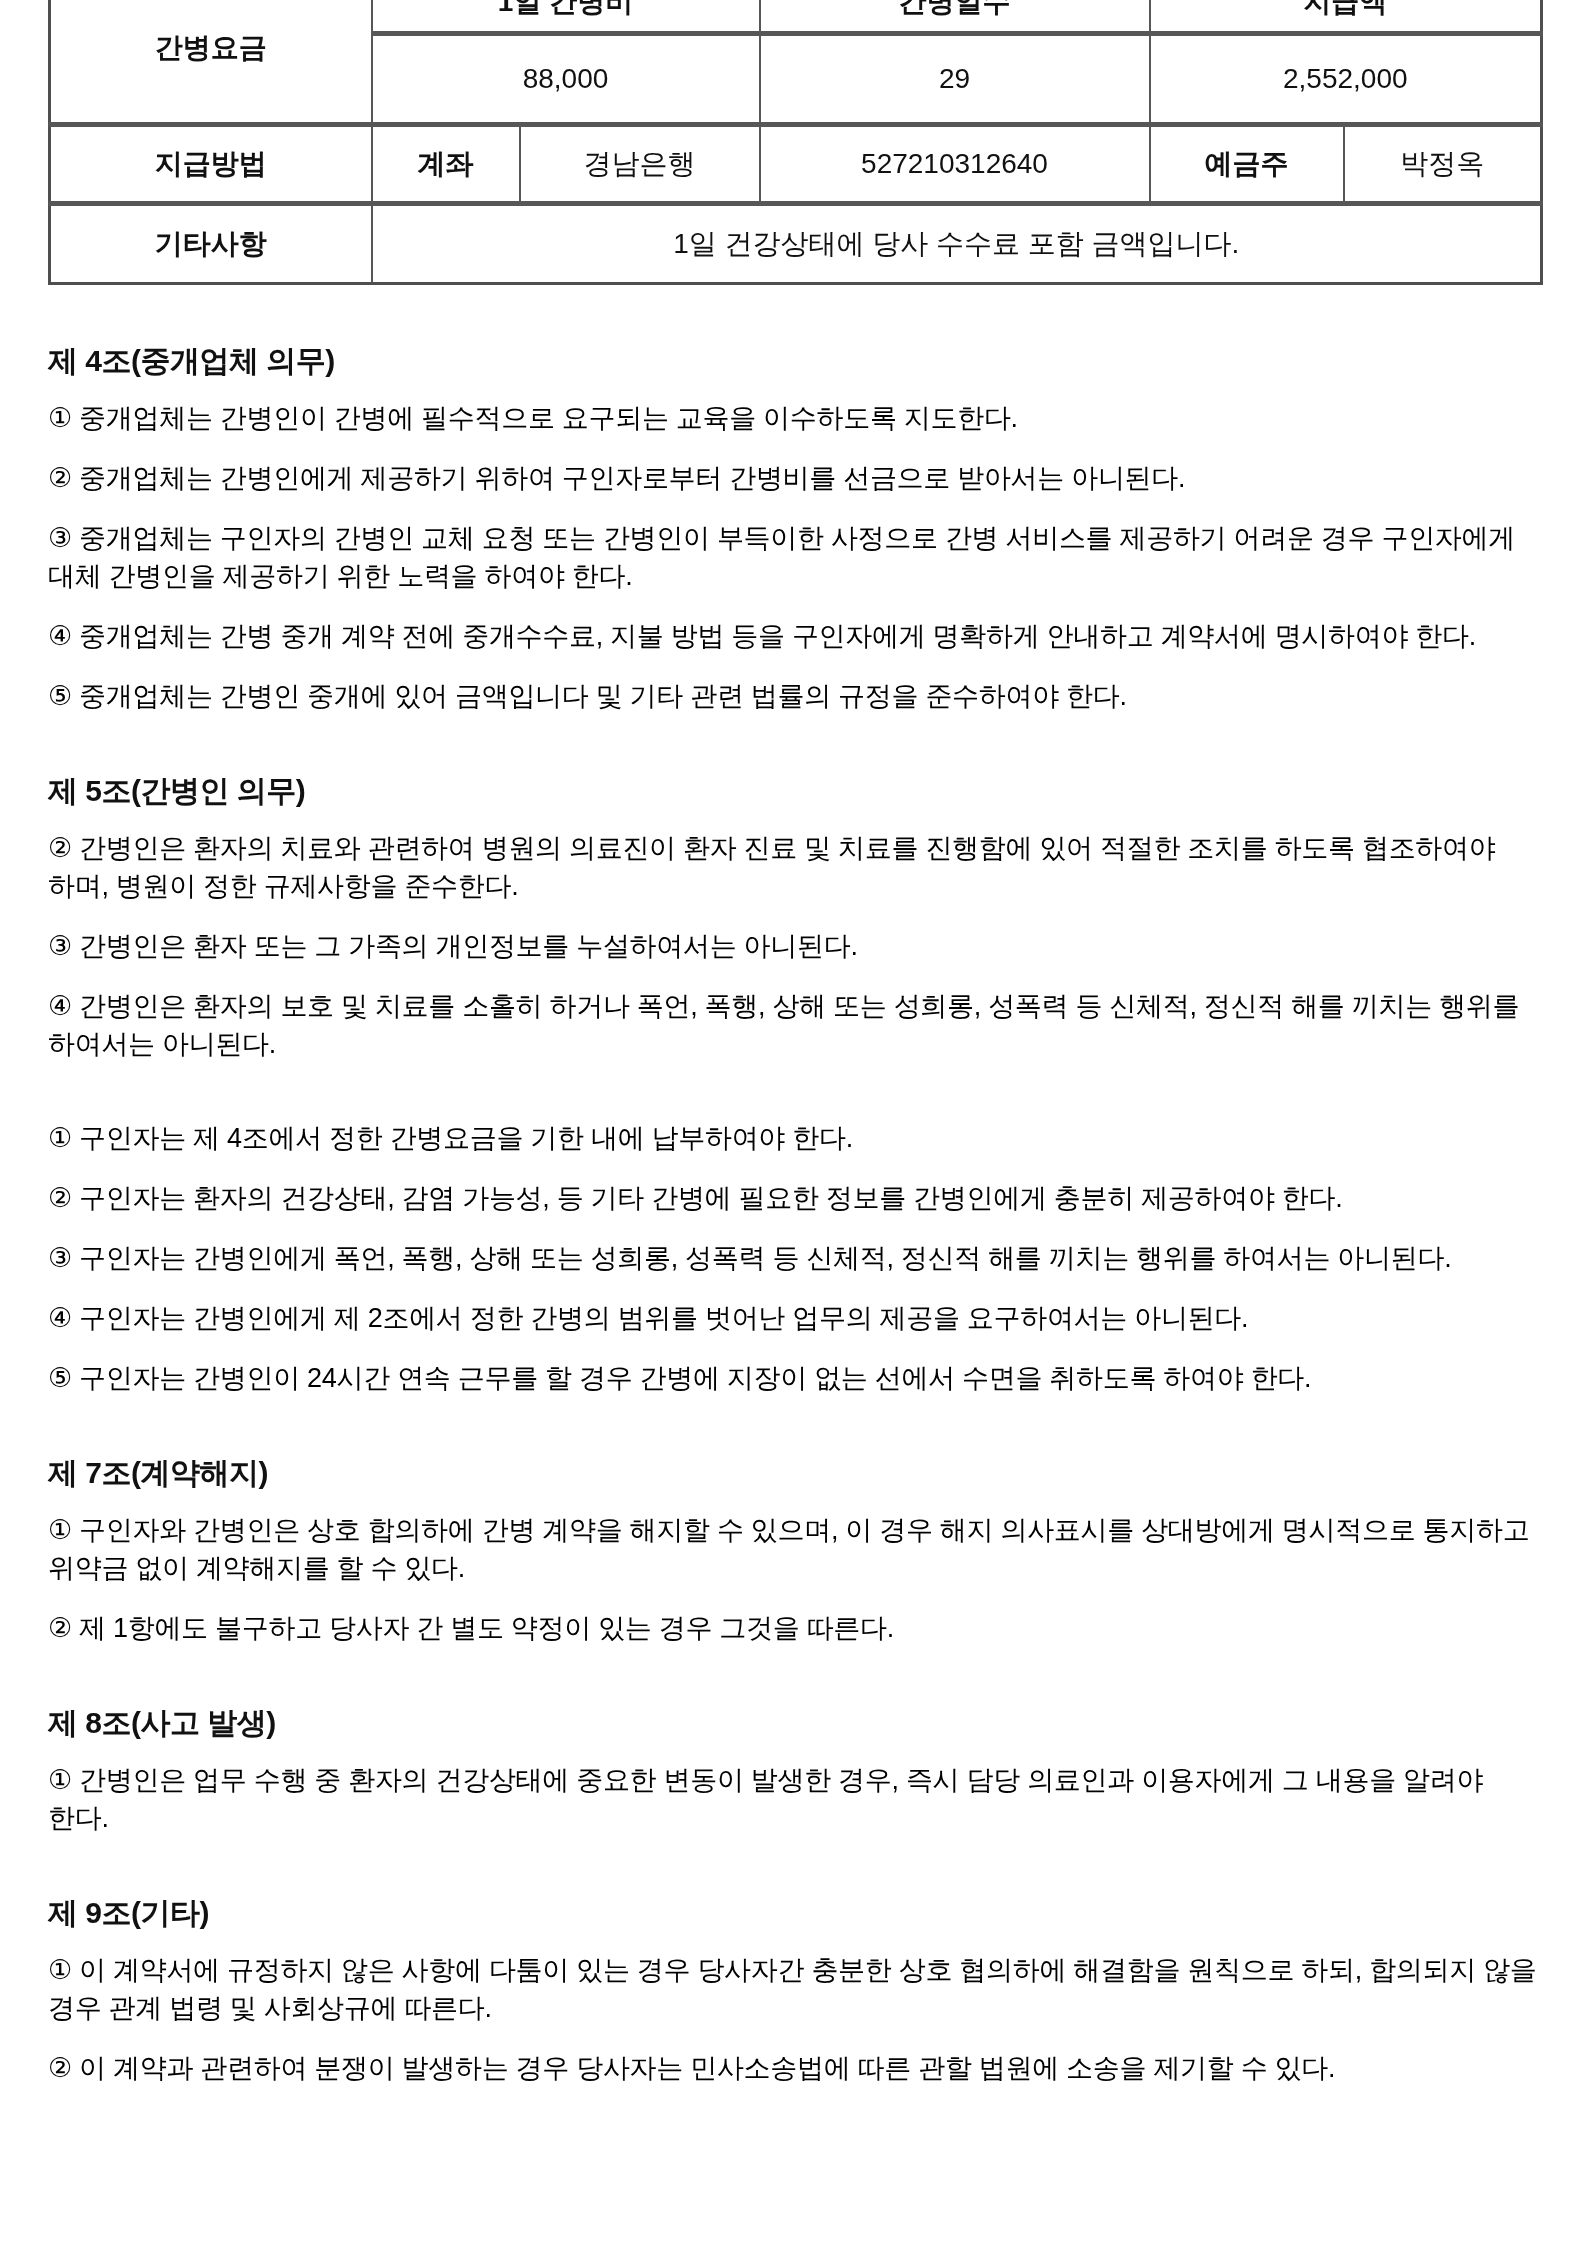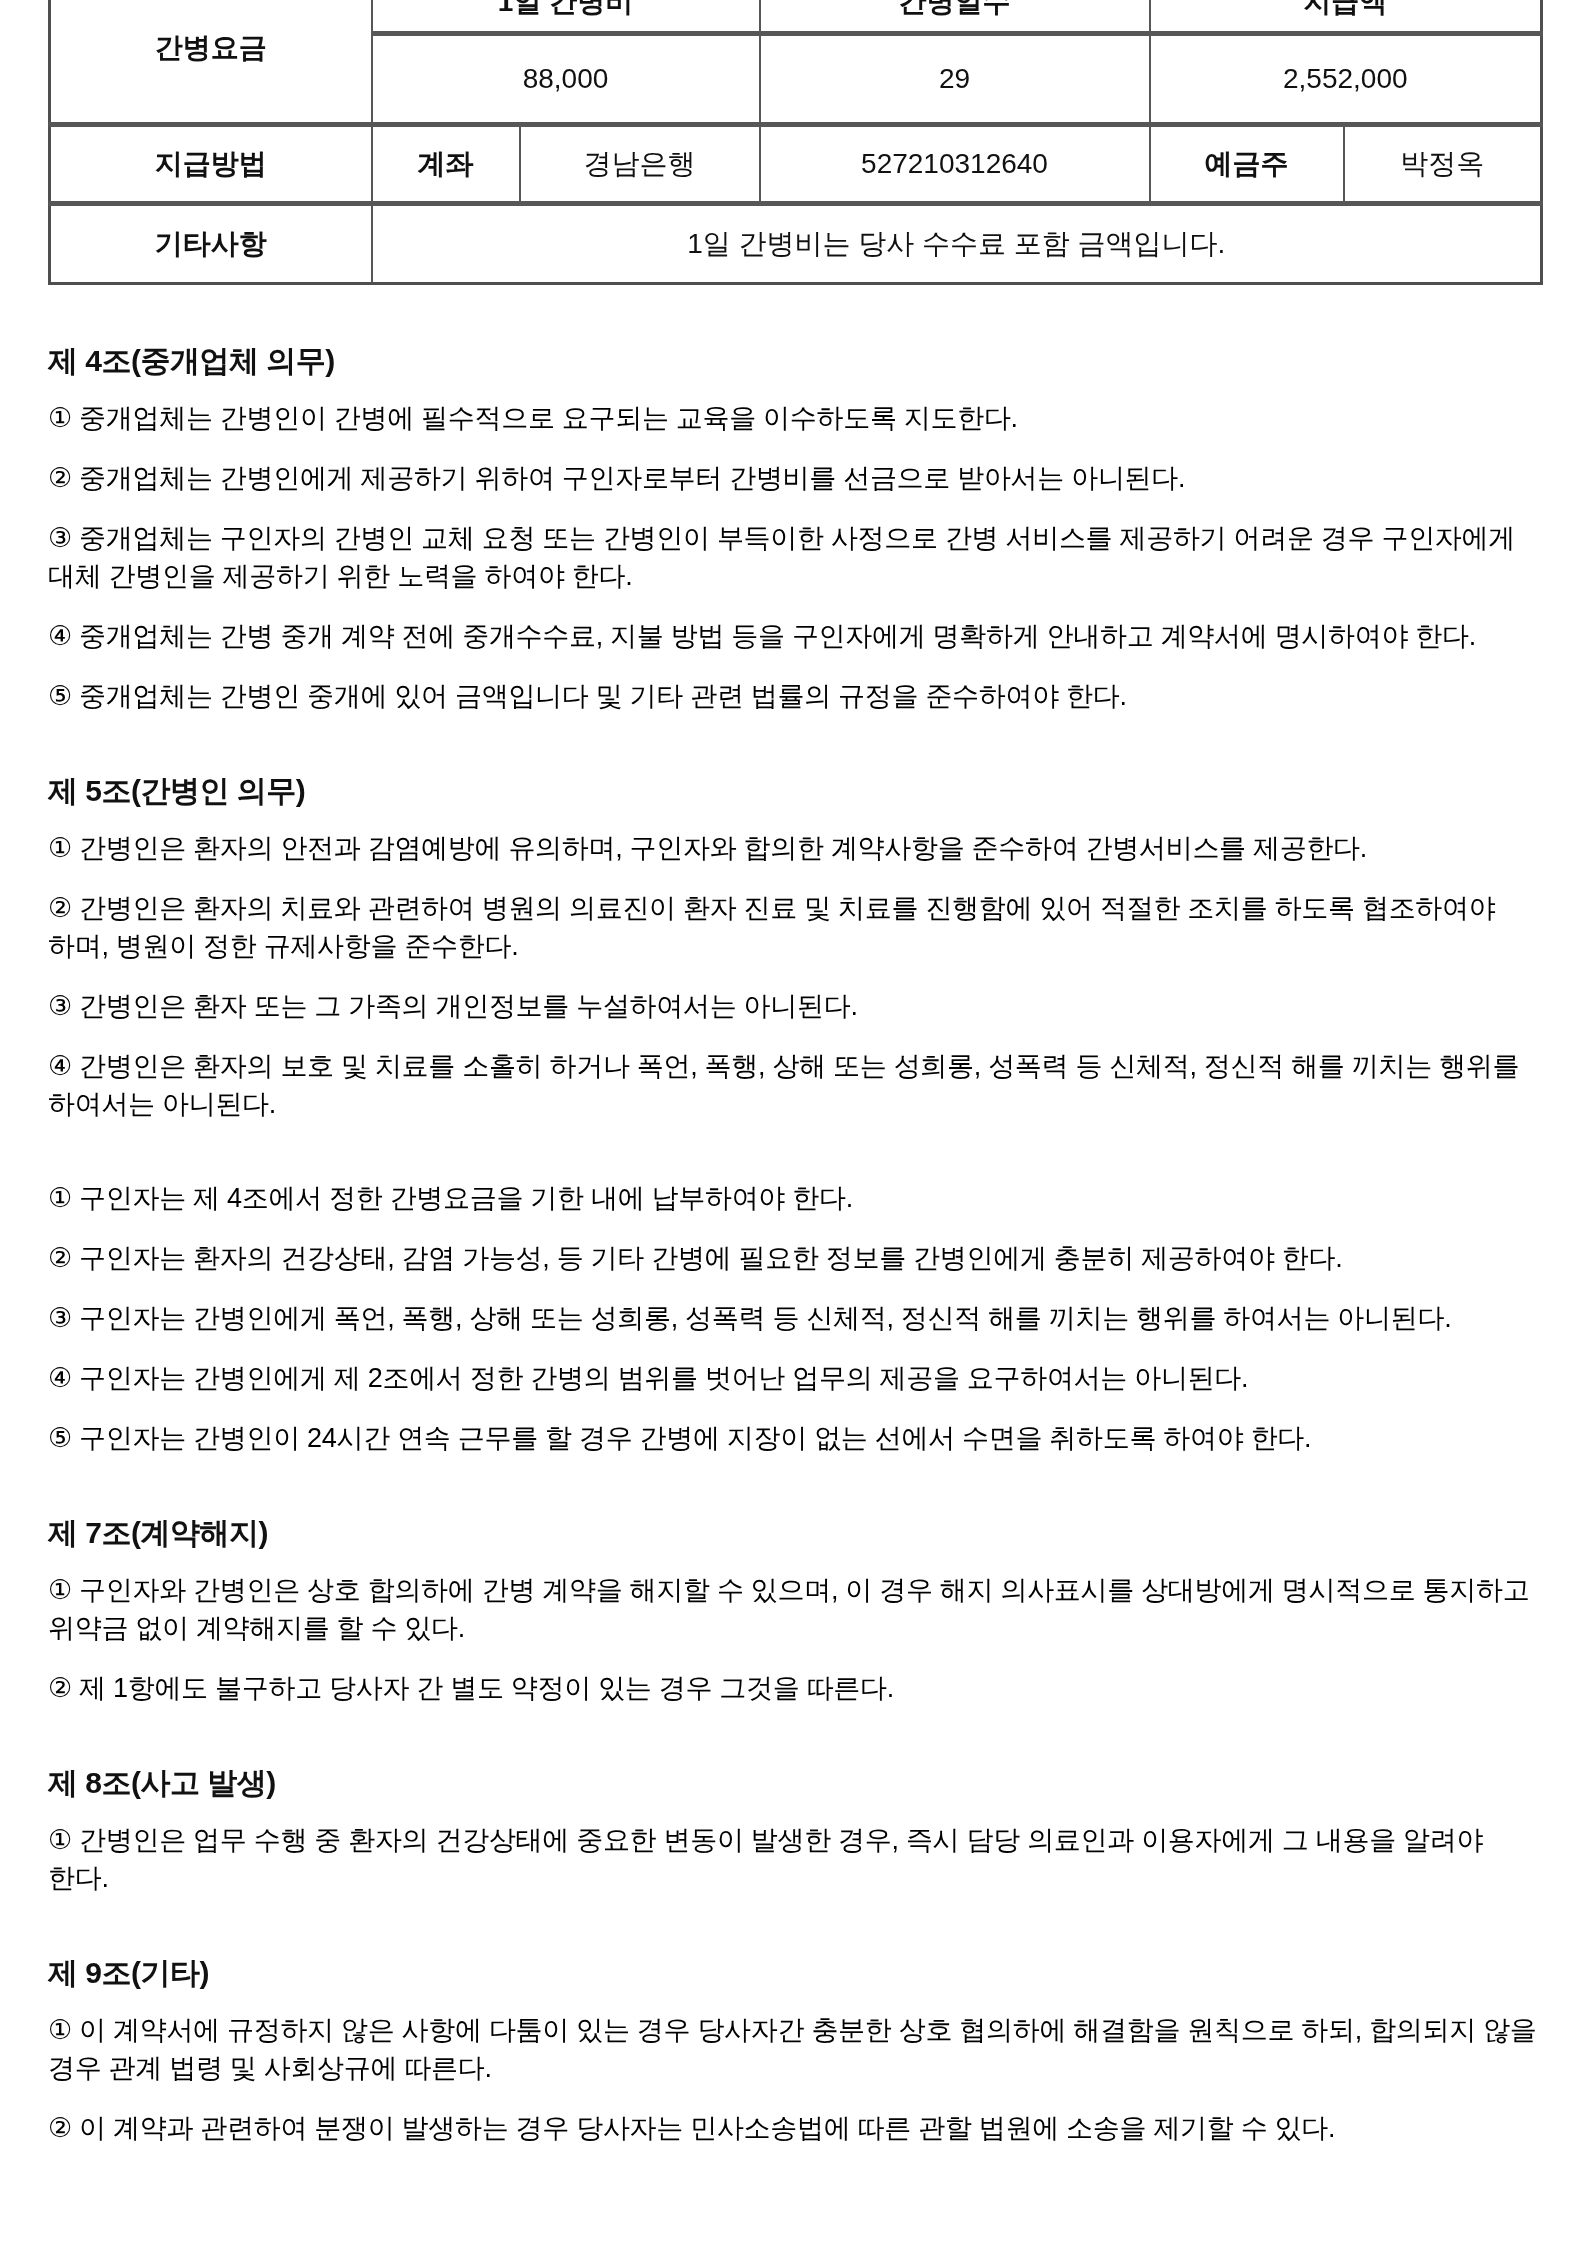--- a/index.html
+++ b/index.html
@@ -98,37 +98,36 @@
       <tr class="row-method">
         <td class="lbl">지급방법</td>
         <td class="lbl">계좌</td>
         <td class="plain">경남은행</td>
         <td class="plain">527210312640</td>
         <td class="lbl">예금주</td>
         <td class="plain">박정옥</td>
       </tr>
       <tr class="row-etc">
         <td class="lbl">기타사항</td>
-        <td class="note-cell" colspan="5">1일 간병비는 당사 수수료 포함 금액입니다.</td>
+        <td class="note-cell" colspan="5">1일 건강상태에 당사 수수료 포함 금액입니다.</td>
       </tr>
     </tbody>
   </table>
 
   <section class="article">
     <h2>제 4조(중개업체 의무)</h2>
     <p>① 중개업체는 간병인이 간병에 필수적으로 요구되는 교육을 이수하도록 지도한다.</p>
     <p>② 중개업체는 간병인에게 제공하기 위하여 구인자로부터 간병비를 선금으로 받아서는 아니된다.</p>
     <p>③ 중개업체는 구인자의 간병인 교체 요청 또는 간병인이 부득이한 사정으로 간병 서비스를 제공하기 어려운 경우 구인자에게 대체 간병인을 제공하기 위한 노력을 하여야 한다.</p>
     <p>④ 중개업체는 간병 중개 계약 전에 중개수수료, 지불 방법 등을 구인자에게 명확하게 안내하고 계약서에 명시하여야 한다.</p>
     <p>⑤ 중개업체는 간병인 중개에 있어 금액입니다 및 기타 관련 법률의 규정을 준수하여야 한다.</p>
   </section>
 
   <section class="article">
     <h2>제 5조(간병인 의무)</h2>
-    <p>① 간병인은 환자의 안전과 감염예방에 유의하며, 구인자와 합의한 계약사항을 준수하여 간병서비스를 제공한다.</p>
     <p>② 간병인은 환자의 치료와 관련하여 병원의 의료진이 환자 진료 및 치료를 진행함에 있어 적절한 조치를 하도록 협조하여야 하며, 병원이 정한 규제사항을 준수한다.</p>
     <p>③ 간병인은 환자 또는 그 가족의 개인정보를 누설하여서는 아니된다.</p>
     <p>④ 간병인은 환자의 보호 및 치료를 소홀히 하거나 폭언, 폭행, 상해 또는 성희롱, 성폭력 등 신체적, 정신적 해를 끼치는 행위를 하여서는 아니된다.</p>
   </section>
 
   <section class="article">
     <p>① 구인자는 제 4조에서 정한 간병요금을 기한 내에 납부하여야 한다.</p>
     <p>② 구인자는 환자의 건강상태, 감염 가능성, 등 기타 간병에 필요한 정보를 간병인에게 충분히 제공하여야 한다.</p>
     <p>③ 구인자는 간병인에게 폭언, 폭행, 상해 또는 성희롱, 성폭력 등 신체적, 정신적 해를 끼치는 행위를 하여서는 아니된다.</p>
     <p>④ 구인자는 간병인에게 제 2조에서 정한 간병의 범위를 벗어난 업무의 제공을 요구하여서는 아니된다.</p>

